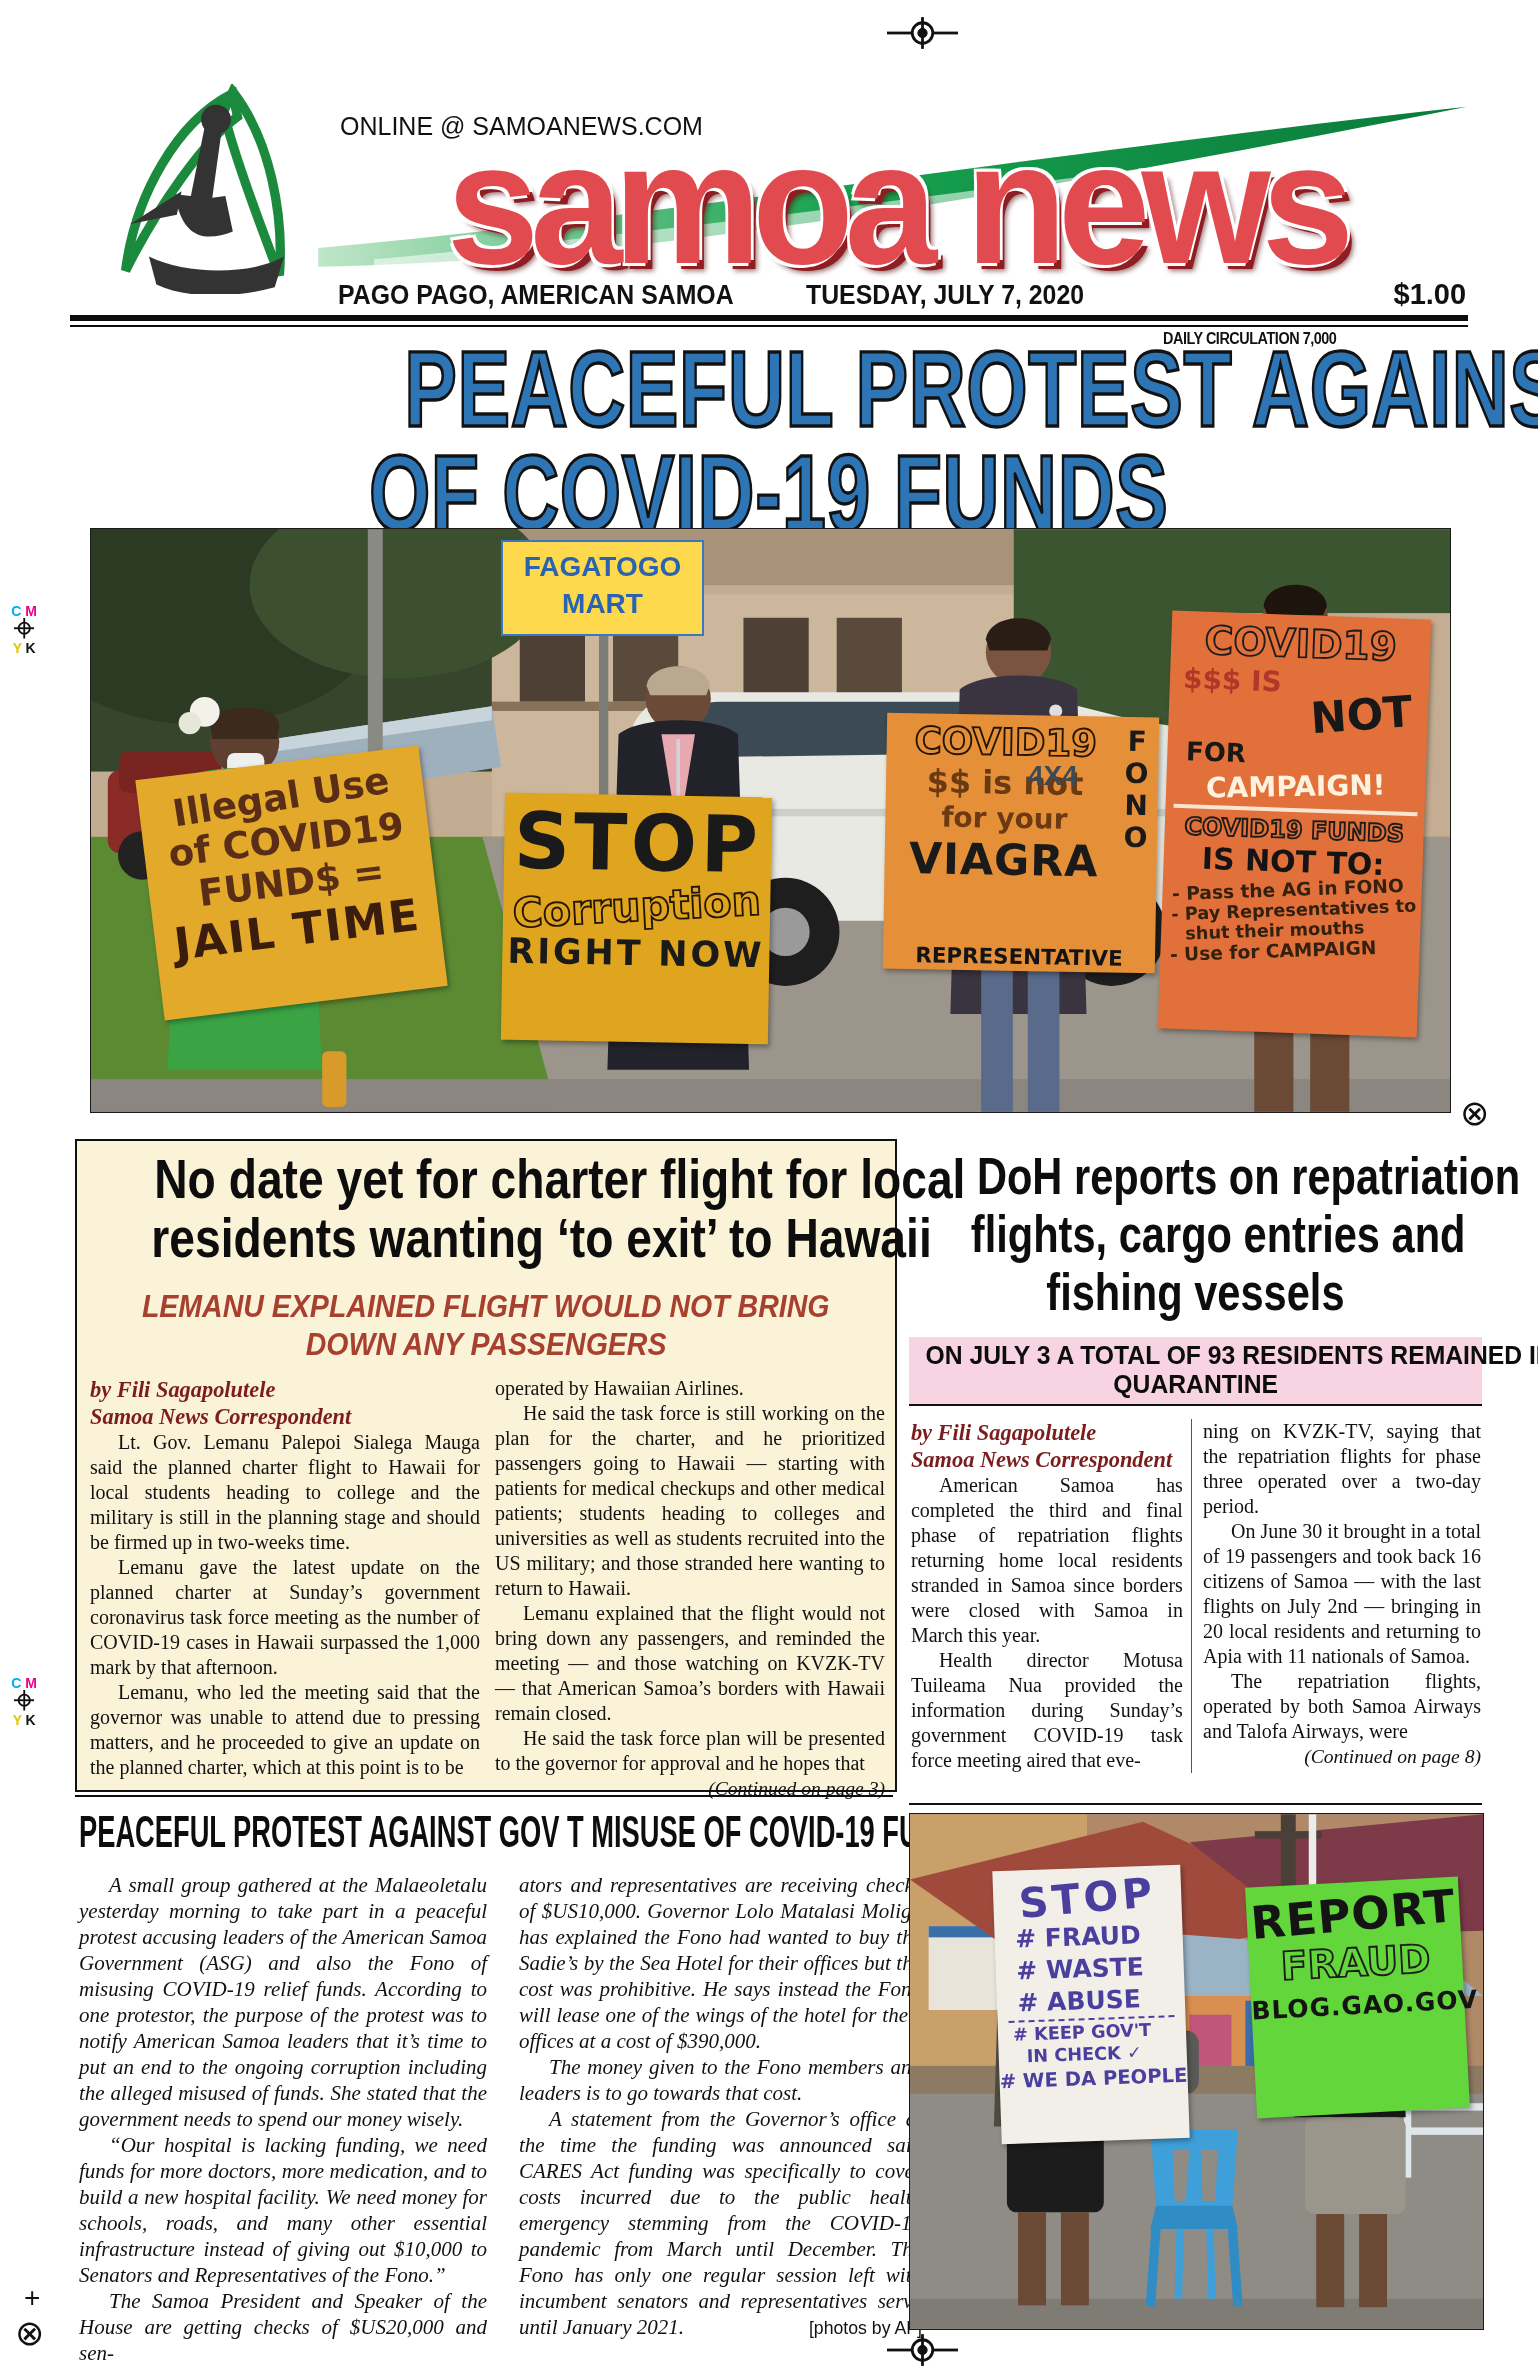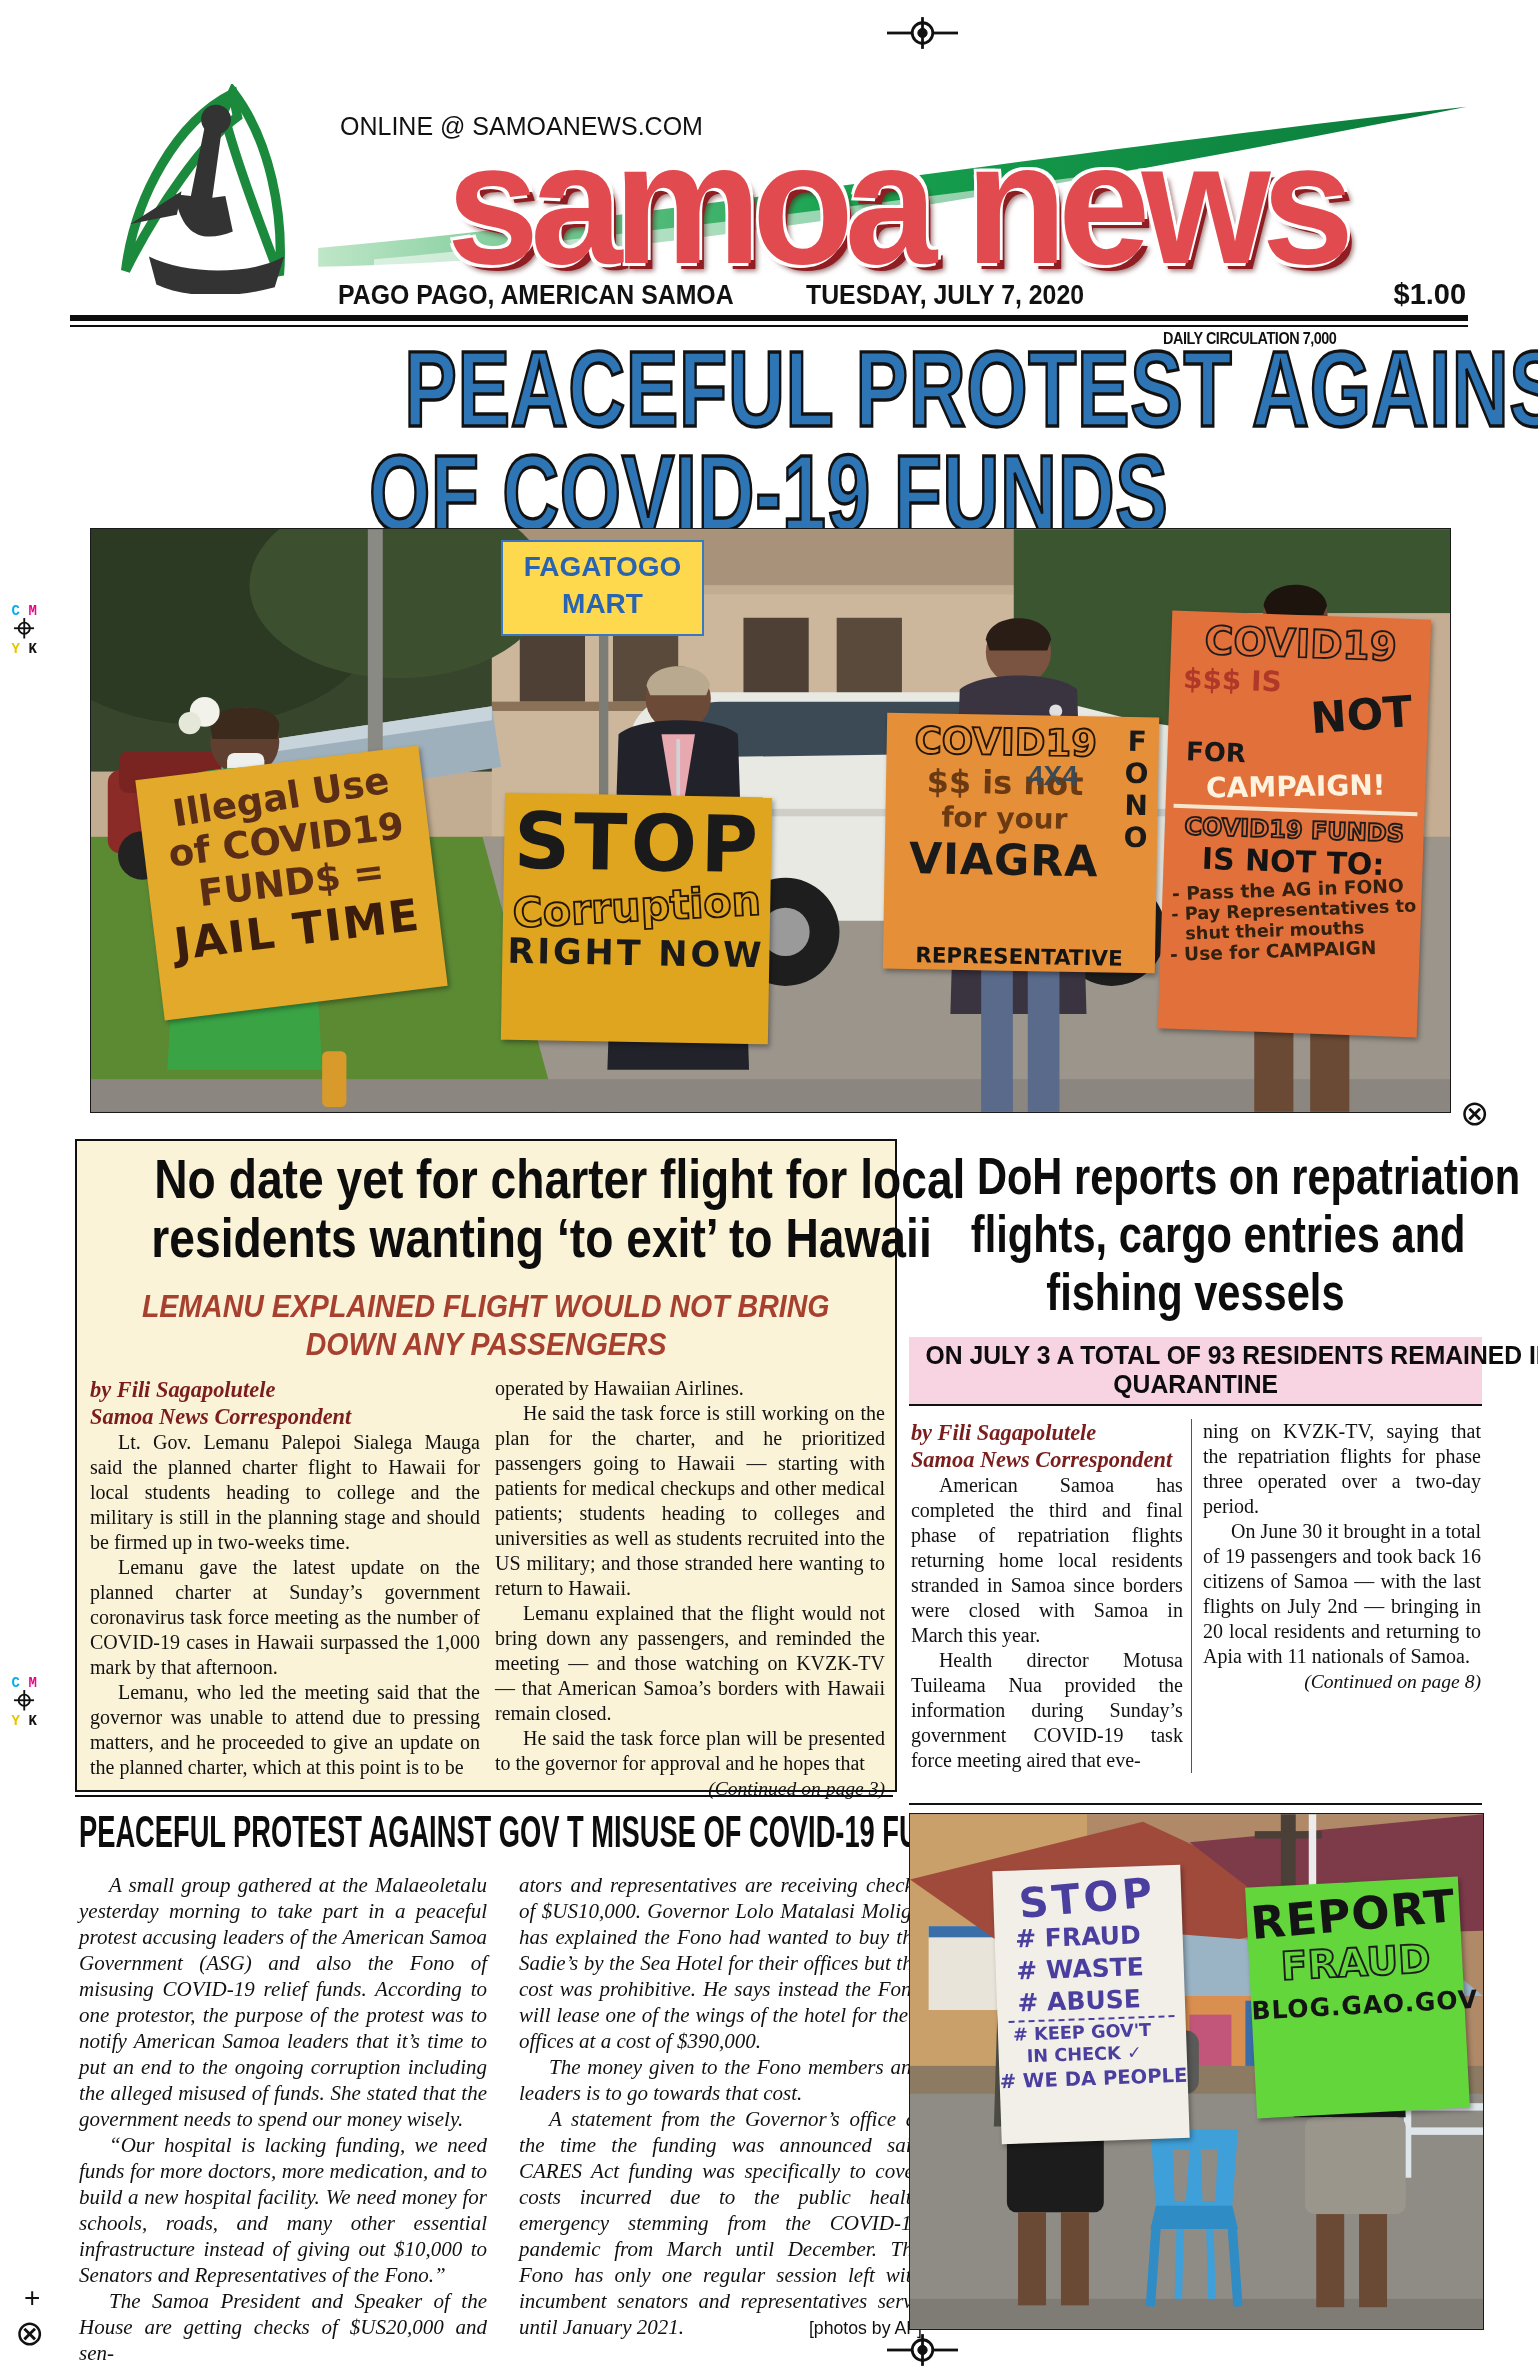--- a/index.html
+++ b/index.html
@@ -47,21 +47,21 @@
 
   
   .photo{border:1.9px solid #1a1a1a;overflow:hidden;background:#9b958c;}
   .sign{position:absolute;text-align:center;box-shadow:1.9px 2.8px 5.6px rgba(0,0,0,.35);}
   .marker{font-family:"DejaVu Sans",sans-serif;font-weight:bold;}
   .outline-txt{color:transparent;-webkit-text-stroke:1.9px #241505;}
   .outline-dark{color:transparent;-webkit-text-stroke:1.9px #1c1c1c;}
 
   
   .regmark line,.regmark circle{stroke:#111;}
-  .cmyk{font-family:Liberation Mono, monospace;font-weight:bold;font-size:14px;line-height:14px;text-align:center;}
+  .cmyk{font-family:Liberation Sans, sans-serif;font-weight:bold;font-size:14px;line-height:14px;text-align:center;}
   .otimes{font-size:35px;line-height:32px;color:#111;}
   .plus{font-size:28px;color:#111;font-family:"Liberation Sans",sans-serif;}
 </style>
 </head>
 <body>
 
 <div class="page">
 
   <svg class="abs regmark" style="left:887px;top:17px;" width="71" height="32" viewBox="0 0 76 34">
     <line x1="0" y1="17" x2="26" y2="17" stroke-width="3"></line>
@@ -306,20 +306,21 @@
       <div class="body-col">
         <p>American Samoa has completed the third and final phase of repatriation flights returning home local residents stranded in Samoa since borders were closed with Samoa in March this year.</p>
         <p>Health director Motusa Tuileama Nua provided the information during Sunday’s government COVID-19 task force meeting aired that eve-</p>
       </div>
     </div>
     <div class="abs" style="left:282px;top:280px;width:0.9px;height:354px;background:#555;"></div>
     <div class="abs" style="left:294px;top:280px;width:278px;">
       <div class="body-col">
         <p class="noind">ning on KVZK-TV, saying that the repatriation flights for phase three operated over a two-day period.</p>
         <p>On June 30 it brought in a total of 19 passengers and took back 16 citizens of Samoa — with the last flights on July 2nd — bringing in 20 local residents and returning to Apia with 11 nationals of Samoa.</p>
+        <p>The repatriation flights, operated by both Samoa Airways and Talofa Airways, were</p>
       </div>
       <div class="contd">(Continued on page 8)</div>
     </div>
     <div class="abs" style="left:0;top:664px;width:573px;height:1.9px;background:#111;"></div>
   </div>
 
   <div class="abs rule-thin" style="left:75px;top:1795px;width:818px;"></div>
   <div class="abs sans bot-head" style="left:79px;top:1807px;width:820px;">
     <span class="cxl" style="transform:scaleX(.62);">PEACEFUL PROTEST AGAINST GOV T MISUSE OF COVID-19 FUNDS</span>
   </div>

